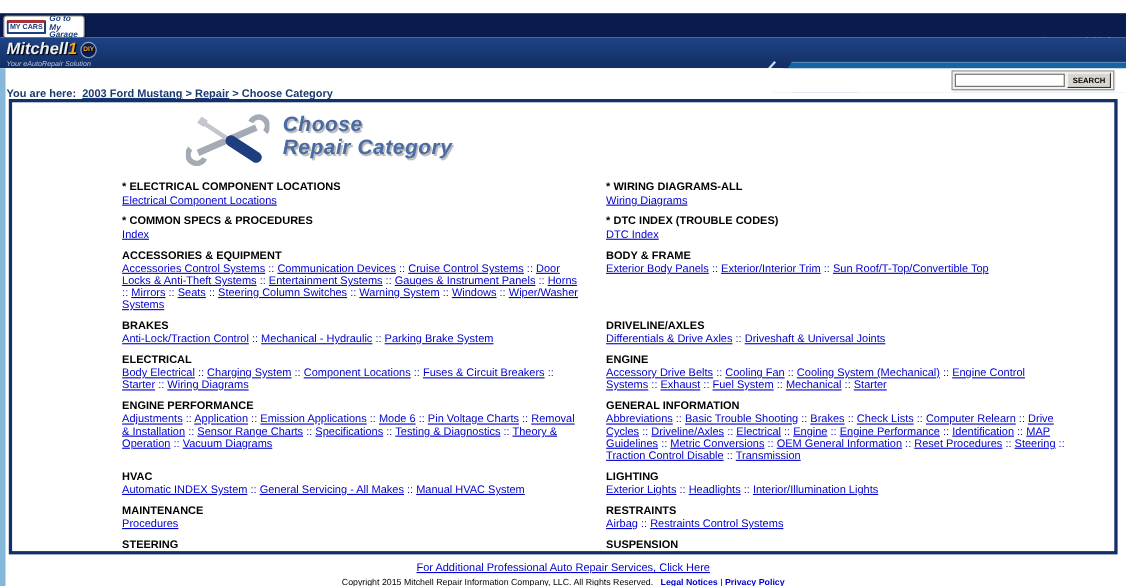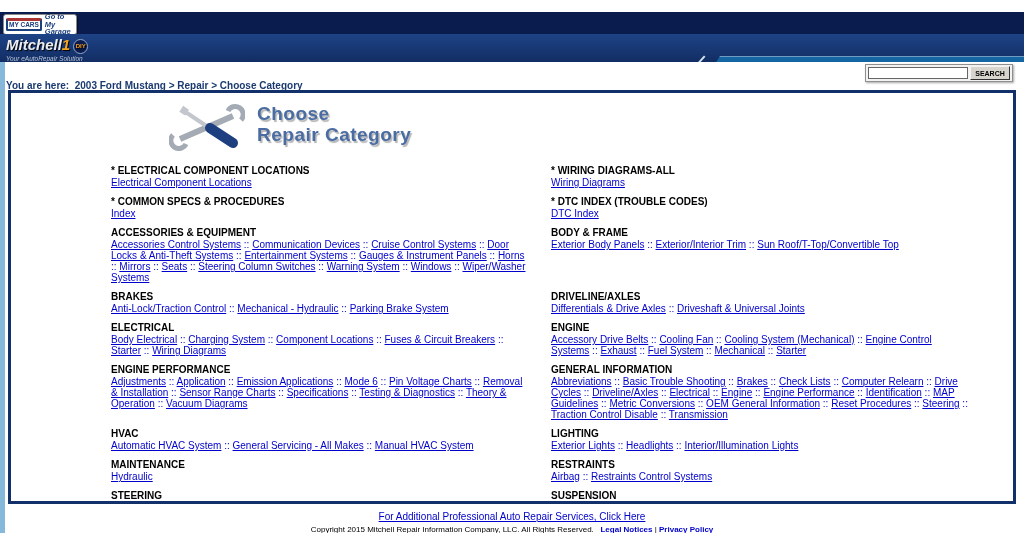--- a/index.html
+++ b/index.html
@@ -58,21 +58,21 @@
   .search-btn { width:40px; height:14px; font-size:7px; font-weight:bold; font-family:inherit;
     background:#d8d5cf; border:1px solid #333; border-top-color:#f4f4f4; border-left-color:#f4f4f4;
     color:#000; line-height:1; cursor:pointer; }
 
   .sky-strip { position:absolute; left:0; top:50px; width:5px; height:471px; background:#86b8da; }
 
   
   .panel { position:absolute; left:8px; top:78px; width:1008px; height:414px;
     border:3px solid #12316b; background:#fff; overflow:hidden; }
   .page-header { display:flex; align-items:flex-start; margin:8px 0 0 158px; height:54px; }
-  .page-title { font-size:19px; font-weight:bold; color:#4a6ca3;
+  .page-title { font-size:19px; font-weight:bold; font-style:italic; color:#4a6ca3;
     line-height:1.1; margin:3px 0 0 12px; letter-spacing:.5px;
     text-shadow:1.5px 1.5px 1px #b5b5b5; }
 
   .cats { border-collapse:collapse; margin:10px 0 0 100px; width:880px; table-layout:fixed; }
   .cats td { width:50%; vertical-align:top; padding:0 22px 8px 0; font-size:10px; line-height:11px; }
   .cat-heading { font-weight:bold; color:#000; font-size:10px; margin-bottom:1px; }
   .cat-link { color:#0000cc; text-decoration:underline; }
   .sep { color:#0000cc; }
 
   
@@ -207,31 +207,31 @@
               <div><a href="#" class="cat-link">Adjustments</a><span class="sep"> :: </span><a href="#" class="cat-link">Application</a><span class="sep"> :: </span><a href="#" class="cat-link">Emission Applications</a><span class="sep"> :: </span><a href="#" class="cat-link">Mode 6</a><span class="sep"> :: </span><a href="#" class="cat-link">Pin Voltage Charts</a><span class="sep"> :: </span><a href="#" class="cat-link">Removal &amp; Installation</a><span class="sep"> :: </span><a href="#" class="cat-link">Sensor Range Charts</a><span class="sep"> :: </span><a href="#" class="cat-link">Specifications</a><span class="sep"> :: </span><a href="#" class="cat-link">Testing &amp; Diagnostics</a><span class="sep"> :: </span><a href="#" class="cat-link">Theory &amp; Operation</a><span class="sep"> :: </span><a href="#" class="cat-link">Vacuum Diagrams</a></div>
             </td>
             <td>
               <div class="cat-heading">GENERAL INFORMATION</div>
               <div><a href="#" class="cat-link">Abbreviations</a><span class="sep"> :: </span><a href="#" class="cat-link">Basic Trouble Shooting</a><span class="sep"> :: </span><a href="#" class="cat-link">Brakes</a><span class="sep"> :: </span><a href="#" class="cat-link">Check Lists</a><span class="sep"> :: </span><a href="#" class="cat-link">Computer Relearn</a><span class="sep"> :: </span><a href="#" class="cat-link">Drive Cycles</a><span class="sep"> :: </span><a href="#" class="cat-link">Driveline/Axles</a><span class="sep"> :: </span><a href="#" class="cat-link">Electrical</a><span class="sep"> :: </span><a href="#" class="cat-link">Engine</a><span class="sep"> :: </span><a href="#" class="cat-link">Engine Performance</a><span class="sep"> :: </span><a href="#" class="cat-link">Identification</a><span class="sep"> :: </span><a href="#" class="cat-link">MAP Guidelines</a><span class="sep"> :: </span><a href="#" class="cat-link">Metric Conversions</a><span class="sep"> :: </span><a href="#" class="cat-link">OEM General Information</a><span class="sep"> :: </span><a href="#" class="cat-link">Reset Procedures</a><span class="sep"> :: </span><a href="#" class="cat-link">Steering</a><span class="sep"> :: </span><a href="#" class="cat-link">Traction Control Disable</a><span class="sep"> :: </span><a href="#" class="cat-link">Transmission</a></div>
             </td>
           </tr>
           <tr>
             <td>
               <div class="cat-heading">HVAC</div>
-              <div><a href="#" class="cat-link">Automatic HVAC System</a><span class="sep"> :: </span><a href="#" class="cat-link">General Servicing - All Makes</a><span class="sep"> :: </span><a href="#" class="cat-link">Manual HVAC System</a></div>
+              <div><a href="#" class="cat-link">Automatic INDEX System</a><span class="sep"> :: </span><a href="#" class="cat-link">General Servicing - All Makes</a><span class="sep"> :: </span><a href="#" class="cat-link">Manual HVAC System</a></div>
             </td>
             <td>
               <div class="cat-heading">LIGHTING</div>
               <div><a href="#" class="cat-link">Exterior Lights</a><span class="sep"> :: </span><a href="#" class="cat-link">Headlights</a><span class="sep"> :: </span><a href="#" class="cat-link">Interior/Illumination Lights</a></div>
             </td>
           </tr>
           <tr>
             <td>
               <div class="cat-heading">MAINTENANCE</div>
-              <div><a href="#" class="cat-link">Hydraulic</a></div>
+              <div><a href="#" class="cat-link">Procedures</a></div>
             </td>
             <td>
               <div class="cat-heading">RESTRAINTS</div>
               <div><a href="#" class="cat-link">Airbag</a><span class="sep"> :: </span><a href="#" class="cat-link">Restraints Control Systems</a></div>
             </td>
           </tr>
           <tr>
             <td>
               <div class="cat-heading">STEERING</div>
               <div><a href="#" class="cat-link">Manual &amp; Power Steering</a><span class="sep"> :: </span><a href="#" class="cat-link">Steering Column</a></div>

